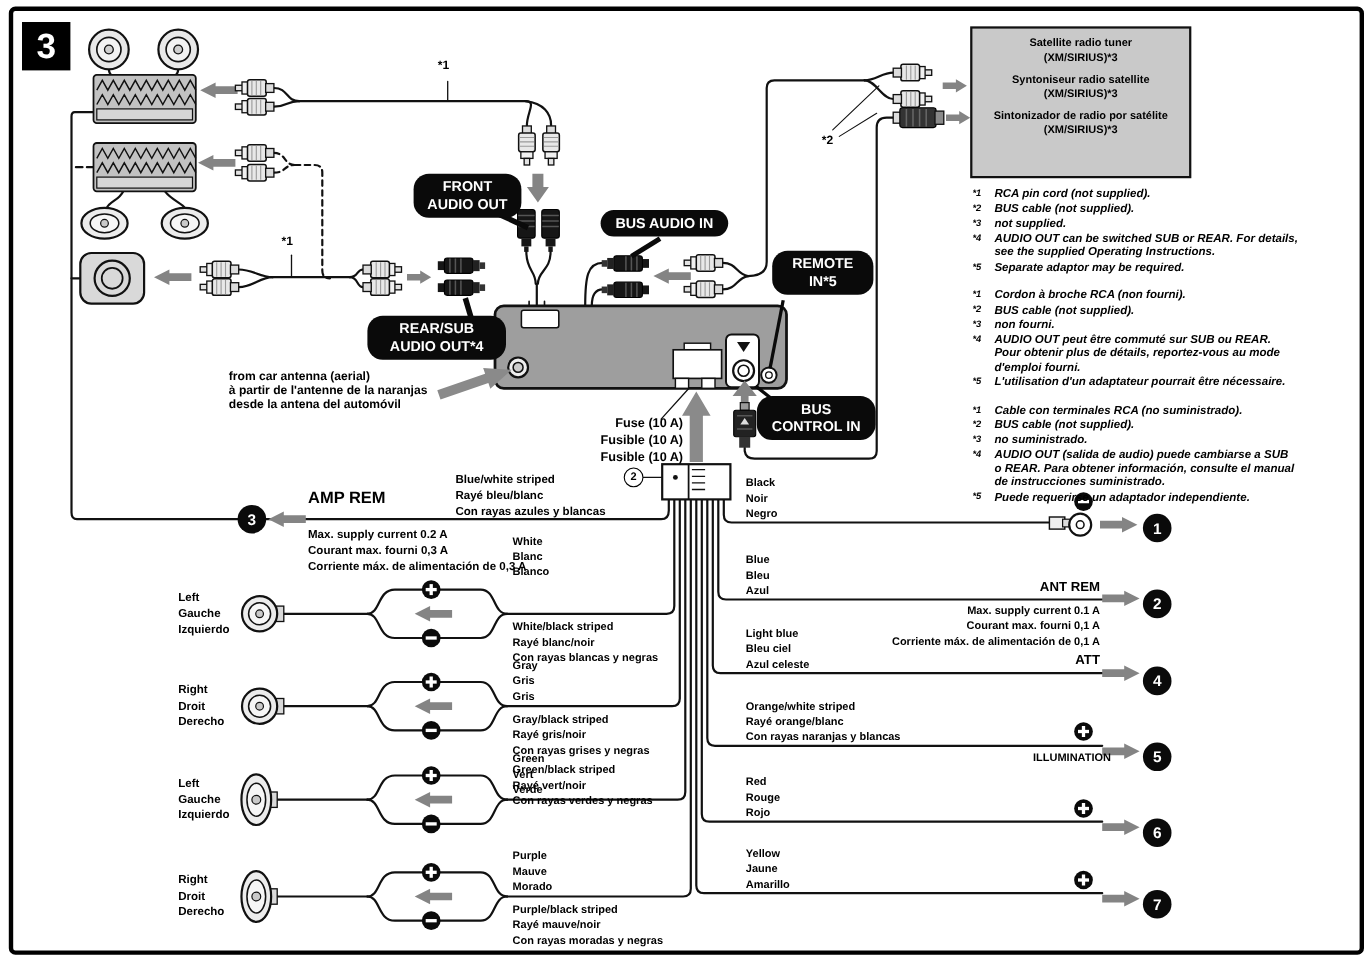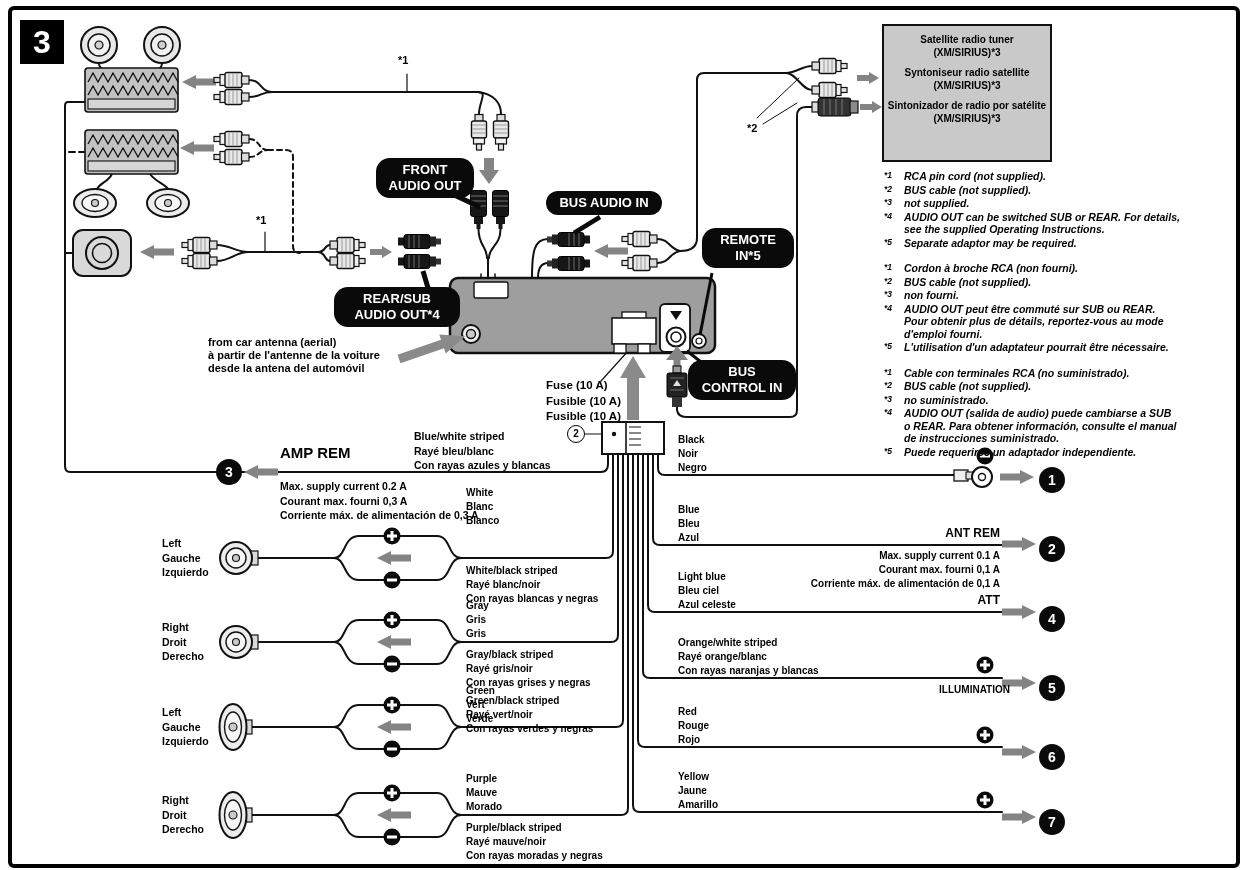--- a/index.html
+++ b/index.html
@@ -7,21 +7,21 @@
   #frame{position:absolute;left:8px;top:6px;width:1224px;height:854px;border:4px solid #000;border-radius:6px;}
   svg{position:absolute;left:0;top:0;}
   .abs{position:absolute;}
   .t{position:absolute;color:#000;font-weight:bold;font-size:10.5px;line-height:14.5px;white-space:nowrap;}
   .t.sm{font-size:10px;line-height:14px;}
   .ra{text-align:right;}
   .pill{position:absolute;background:#0a0a0a;color:#fff;font-weight:bold;font-size:13px;line-height:16px;text-align:center;border-radius:14px;padding:4px 8px;white-space:pre-line;}
   .badge{position:absolute;width:26px;height:26px;border-radius:50%;background:#0a0a0a;color:#fff;font-weight:bold;font-size:14px;line-height:26px;text-align:center;}
   .obadge{position:absolute;width:16px;height:16px;border-radius:50%;background:#fff;border:1.6px solid #000;color:#000;font-weight:bold;font-size:10px;line-height:16px;text-align:center;}
   .stepbox{position:absolute;left:20px;top:20px;width:44px;height:44px;background:#000;color:#fff;font-size:32px;font-weight:bold;text-align:center;line-height:44px;}
-  .satbox{position:absolute;left:882px;top:24px;width:170px;height:138px;background:#c9c9c9;border:2.5px solid #111;box-sizing:border-box;text-align:center;color:#000;}
+  .satbox{position:absolute;left:882px;top:24px;width:201px;height:138px;background:#c9c9c9;border:2.5px solid #111;box-sizing:border-box;text-align:center;color:#000;}
   .satbox div{font-weight:bold;font-size:10px;line-height:13px;}
   .satbox .g{margin-top:7px;}
   .fn{position:absolute;left:884px;top:170px;width:296px;color:#000;}
   .fn .grp{margin-bottom:13px;}
   .fn .it{position:relative;padding-left:20px;font-style:italic;font-weight:bold;font-size:10.5px;line-height:12.5px;margin-bottom:1px;}
   .fn .mk{position:absolute;left:0;top:-1px;font-size:8.5px;}
   .mk2{font-weight:bold;font-size:11px;}
 </style>
 </head>
 <body>
@@ -341,24 +341,24 @@
 AUDIO OUT*4</div>
   <div class="pill" style="left:688px;top:360px;width:92px;">BUS
 CONTROL IN</div>
 
   <div class="abs mk2" style="left:398px;top:54px;">*1</div>
   <div class="abs mk2" style="left:256px;top:214px;">*1</div>
   <div class="abs mk2" style="left:747px;top:122px;">*2</div>
 
   <div class="t" style="left:208px;top:336px;font-size:11px;line-height:12.8px;">
     <div>from car antenna (aerial)</div>
-    <div>à partir de l'antenne de la voiture</div>
+    <div>à partir de l'antenne de la naranjas</div>
     <div>desde la antena del automóvil</div>
   </div>
-  <div class="t" style="left:546px;top:378px;font-size:11.5px;line-height:15.5px;">
+  <div class="t" style="left:546px;top:378px;font-size:11.5px;line-height:15.5px;text-align:right;">
     <div>Fuse (10 A)</div>
     <div>Fusible (10 A)</div>
     <div>Fusible (10 A)</div>
   </div>
 
   <div class="obadge" style="left:567px;top:425px;">2</div>
   <div class="badge" style="left:216px;top:459px;">3</div>
 
   <div class="t" style="left:280px;top:446px;font-size:15px;">AMP REM</div>
   <div class="t" style="left:280px;top:479px;">

